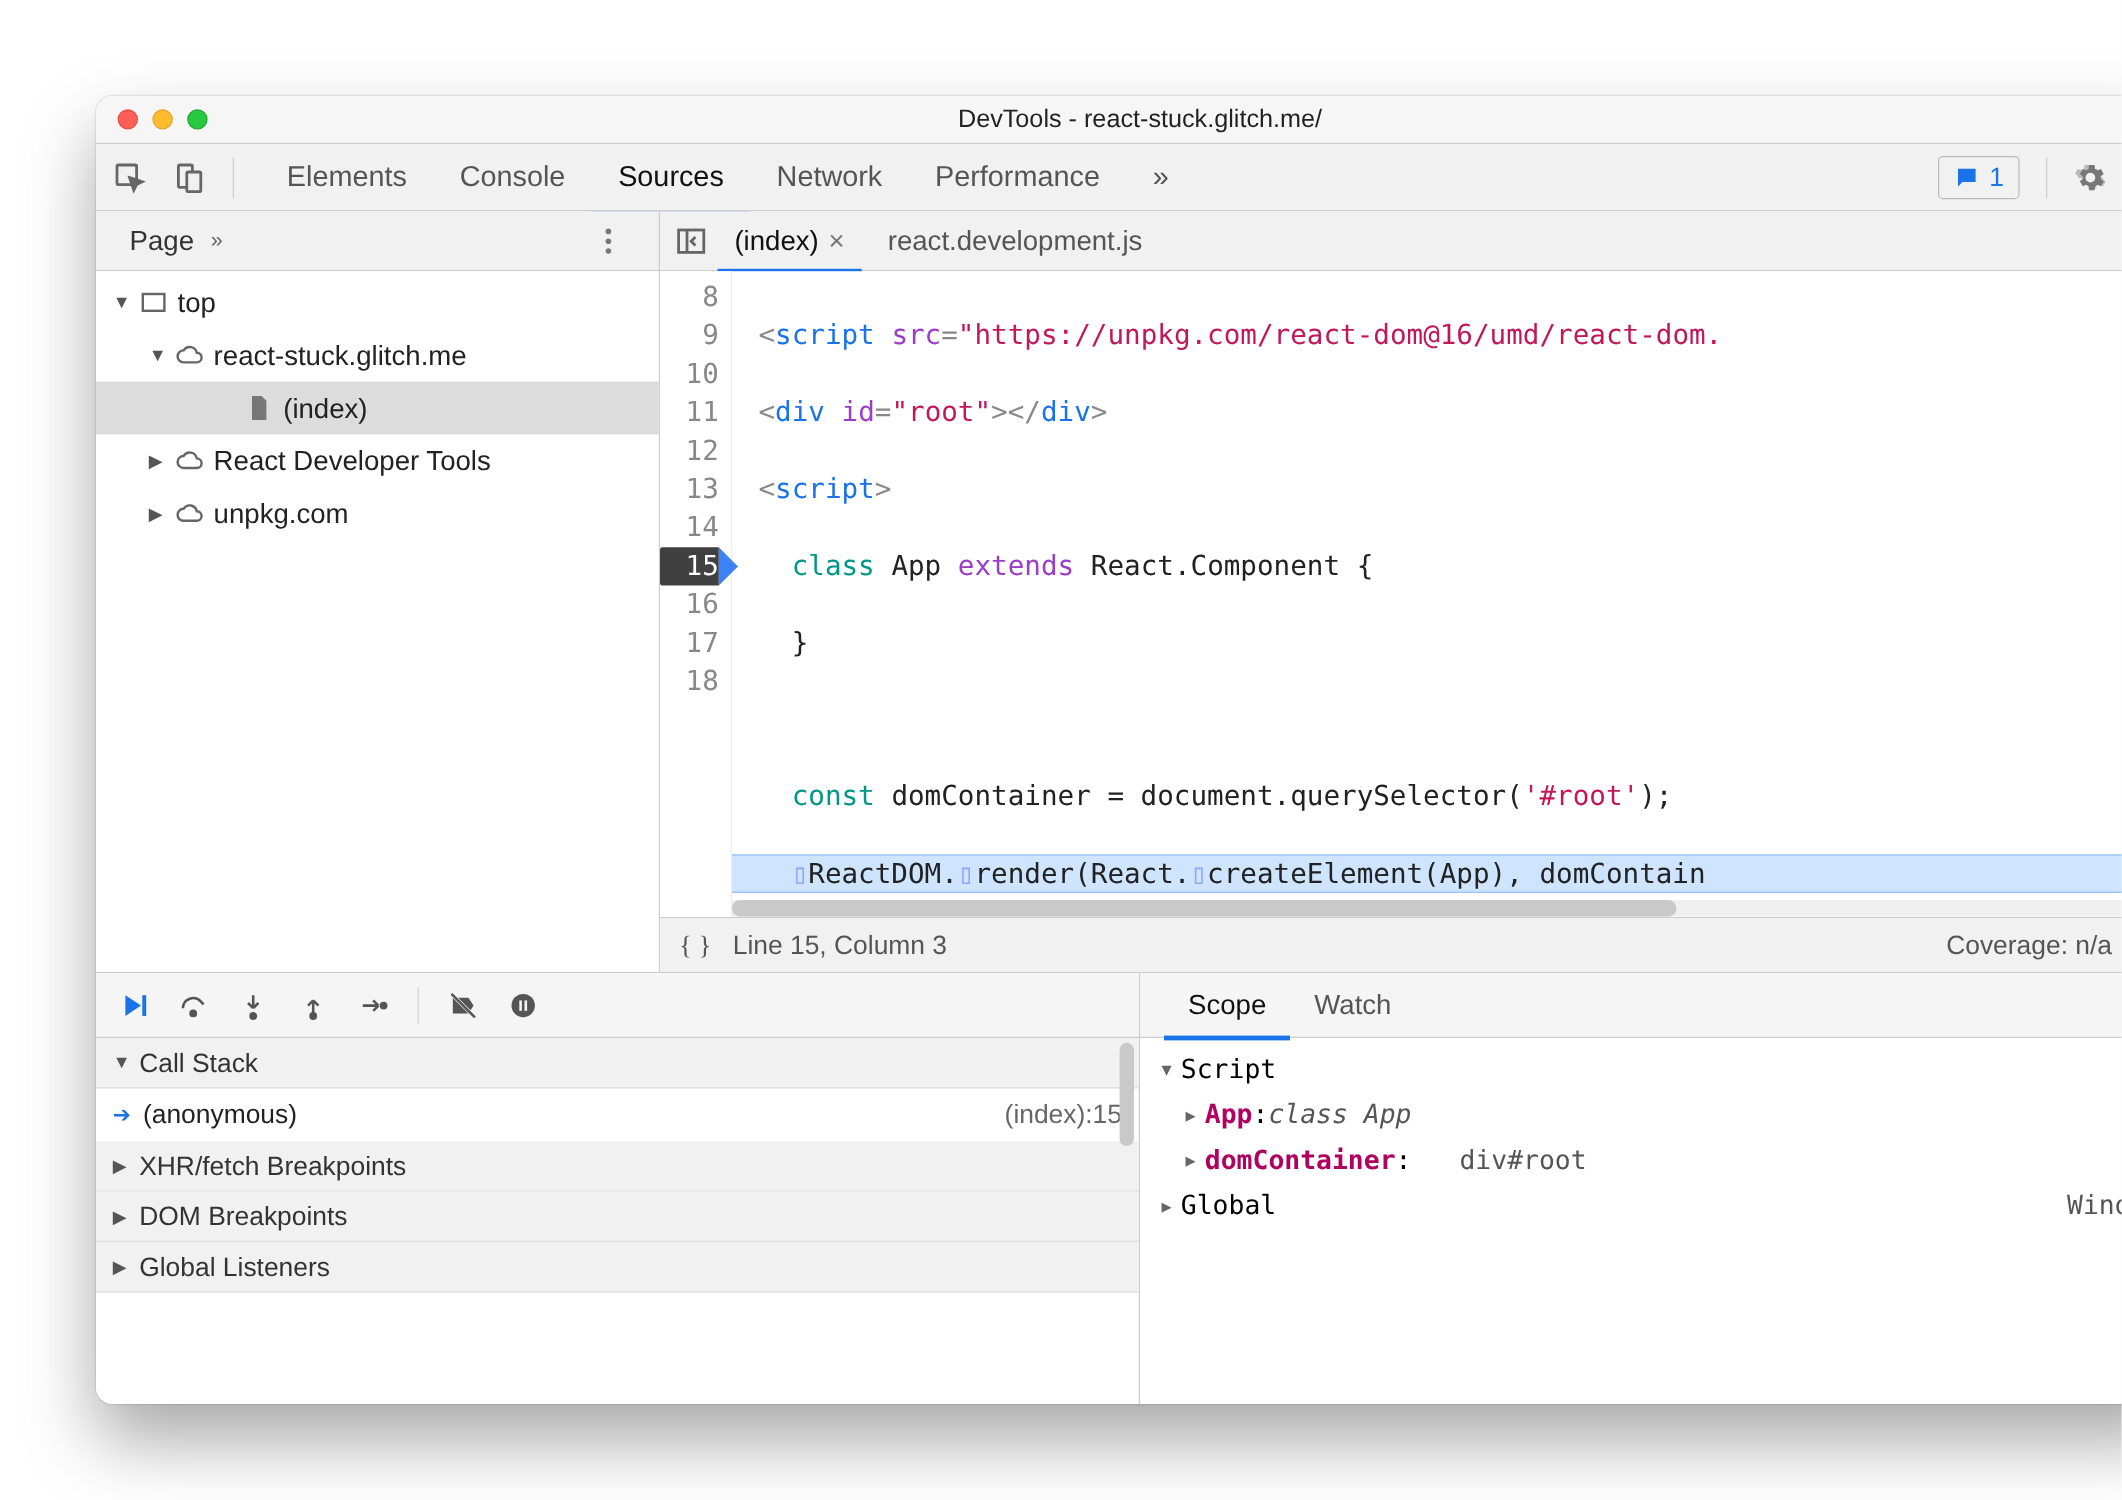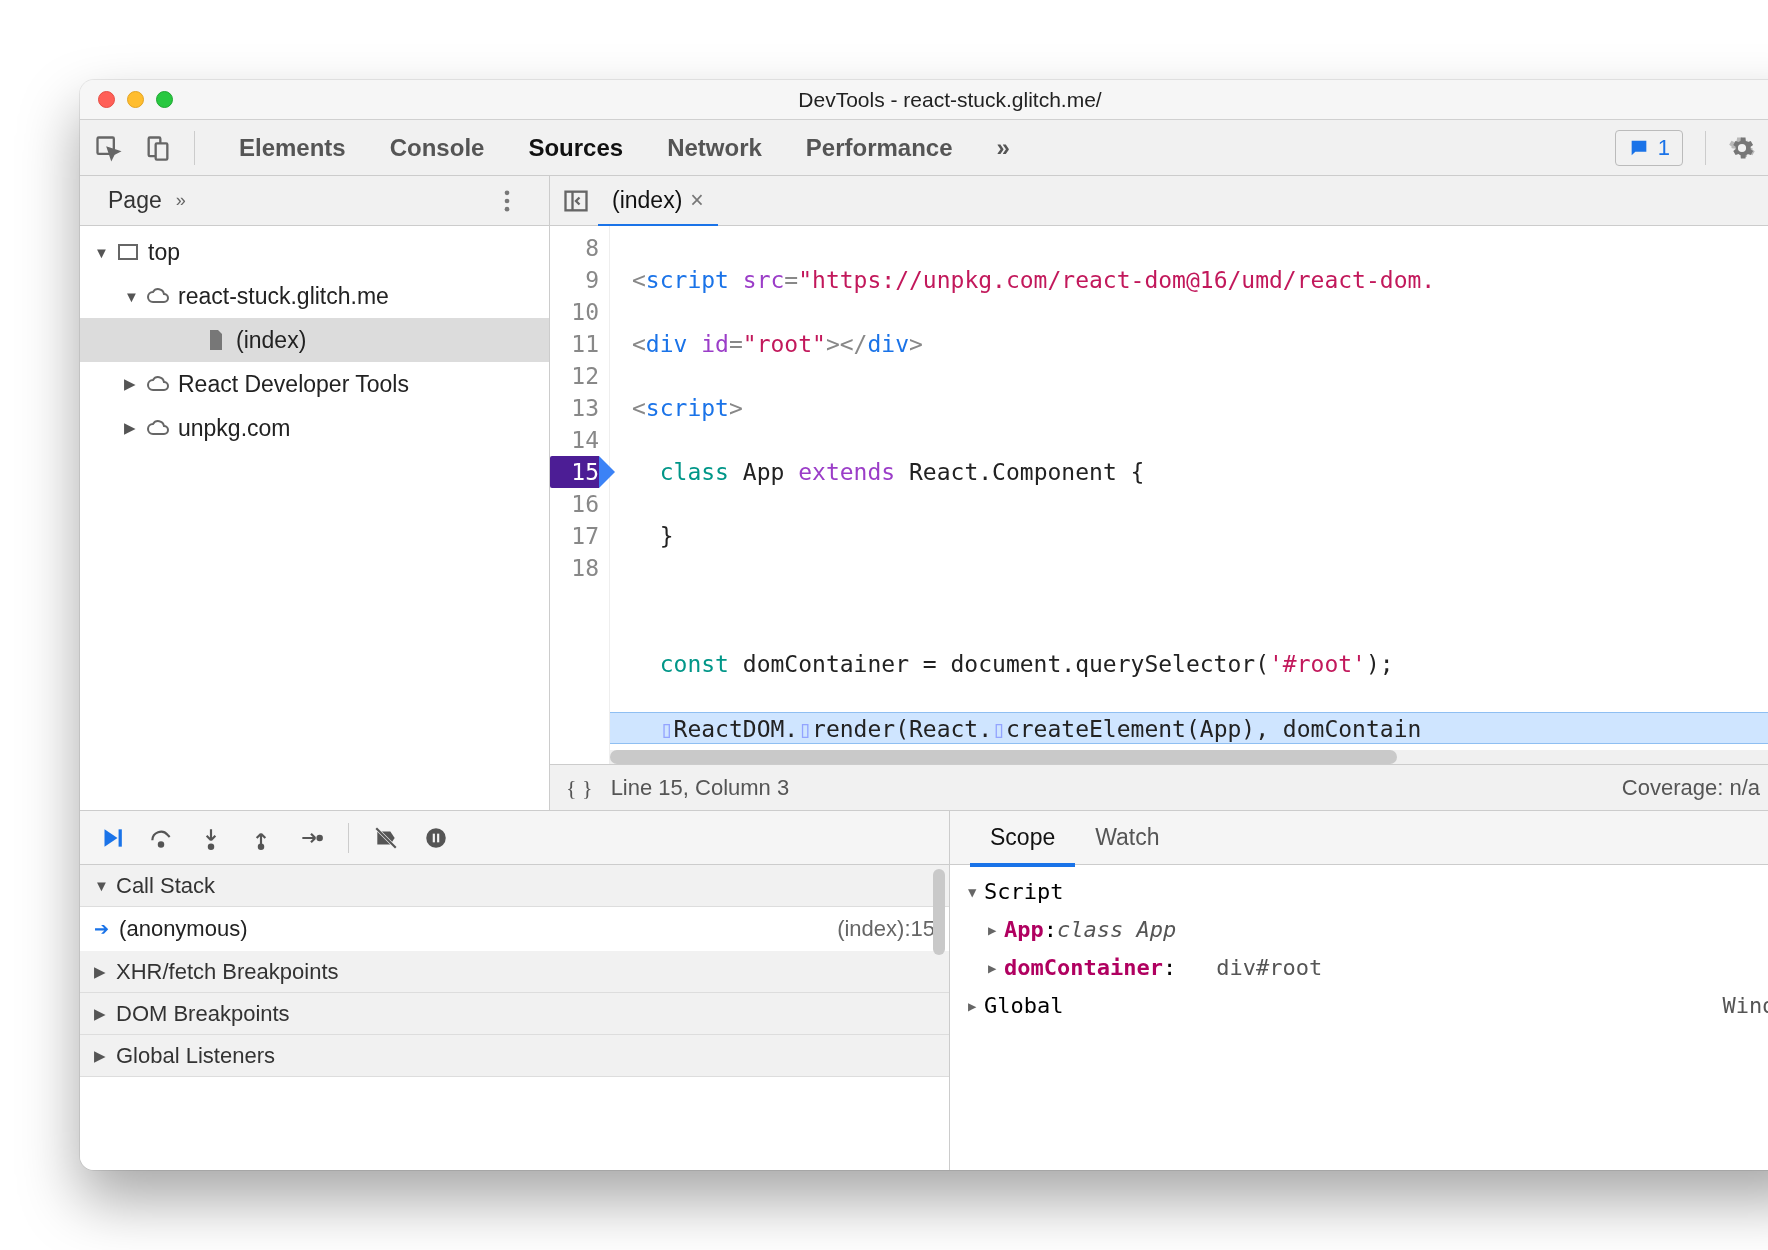--- a/index.html
+++ b/index.html
@@ -14,21 +14,21 @@
 .tl.red { background: #ff5f57; border: 1px solid #e54d44; }
 .tl.yel { background: #ffbd2e; border: 1px solid #e2a323; }
 .tl.grn { background: #28c840; border: 1px solid #1fa632; }
 .wtitle { position: absolute; left: 0; right: 0; text-align: center; font-size: 21px; color: #222; pointer-events: none; }
 
 
 .toolbar { height: 56px; display: flex; align-items: center; background: #f1f1f1; border-bottom: 1px solid #ccc; padding: 0 14px; gap: 22px; font-size: 24px; color: #555; }
 .toolbar .sep { width: 1px; height: 34px; background: #ccc; }
 .tb-icon { width: 28px; height: 28px; display: flex; align-items: center; justify-content: center; color: #666; }
 .tb-icon svg { width: 100%; height: 100%; }
-.tabs { display: flex; align-items: flex-start; gap: 0; font-weight: bold; }
+.tabs { display: flex; align-items: flex-start; gap: 0; }
 .tab { padding: 14px 22px; cursor: default; color: #555; }
 .tab.active { color: #111; border-bottom: 4px solid #1a73e8; margin-bottom: -4px; }
 .toolbar .spacer { flex: 1; }
 .issues-badge { display: flex; align-items: center; gap: 8px; border: 1px solid #bbb; border-radius: 4px; padding: 4px 12px; color: #1a73e8; font-size: 22px; }
 .issues-badge svg { width: 22px; height: 22px; }
 
 
 .main { flex: 1; display: flex; min-height: 0; }
 .sidebar { width: 470px; display: flex; flex-direction: column; border-right: 1px solid #ccc; background: #f1f1f1; }
 .sidebar-header { height: 50px; display: flex; align-items: center; border-bottom: 1px solid #ccc; padding: 0 28px; font-size: 23px; color: #333; }
@@ -44,21 +44,21 @@
 .tree-icon svg { width: 100%; height: 100%; }
 
 
 .editor-area { flex: 1; display: flex; flex-direction: column; min-width: 0; }
 .file-tabs { height: 50px; display: flex; align-items: center; background: #f1f1f1; border-bottom: 1px solid #ccc; padding-left: 12px; gap: 8px; font-size: 23px; color: #555; }
 .file-tab { display: flex; align-items: center; gap: 8px; padding: 10px 14px; }
 .file-tab.active { color: #111; border-bottom: 3px solid #1a73e8; margin-bottom: -3px; }
 .code-wrap { flex: 1; display: flex; background: #fff; font-family: Menlo, Consolas, monospace; font-size: 23px; overflow: hidden; position: relative; }
 .gutter { width: 60px; text-align: right; padding: 6px 10px 6px 0; color: #888; background: #fff; line-height: 32px; user-select: none; border-right: 1px solid #eee; }
 .gutter div { height: 32px; }
-.gutter .cur { background: #4c1d95; color: #fff; border-radius: 2px 0 0 2px; position: relative; }
+.gutter .cur { background: #404040; color: #fff; border-radius: 2px 0 0 2px; position: relative; }
 .gutter .cur::after { content: ""; position: absolute; right: -16px; top: 0; border: 16px solid transparent; border-left-color: #3b82f6; border-right: 0; }
 .code { flex: 1; padding: 6px 0 6px 22px; line-height: 32px; white-space: pre; overflow: hidden; }
 .code div { height: 32px; }
 .code .curline { background: #cfe5ff; border-top: 1px solid #8fbff2; border-bottom: 1px solid #8fbff2; margin-left: -22px; padding-left: 22px; }
 .tok-tag { color: #1a73e8; }
 .tok-punc { color: #888; }
 .tok-attn { color: #9b3dc8; }
 .tok-str { color: #c2185b; }
 .tok-kw { color: #009688; }
 .tok-kw2 { color: #9b3dc8; }
@@ -229,20 +229,23 @@
               <svg viewBox="0 0 24 24" fill="none" stroke="#666" stroke-width="2">
                 <rect x="3" y="4" width="18" height="16"></rect>
                 <line x1="9" y1="4" x2="9" y2="20"></line>
                 <path d="M15 9l-3 3 3 3"></path>
               </svg>
             </span>
         <div class="file-tab active">
           <span>(index)</span>
           <span style="color:#777">×</span>
         </div>
+        <div class="file-tab">
+          <span>react.development.js</span>
+        </div>
       </div>
 
       <div class="code-wrap">
         <div class="gutter">
           <div>8</div>
           <div>9</div>
           <div>10</div>
           <div>11</div>
           <div>12</div>
           <div>13</div>

